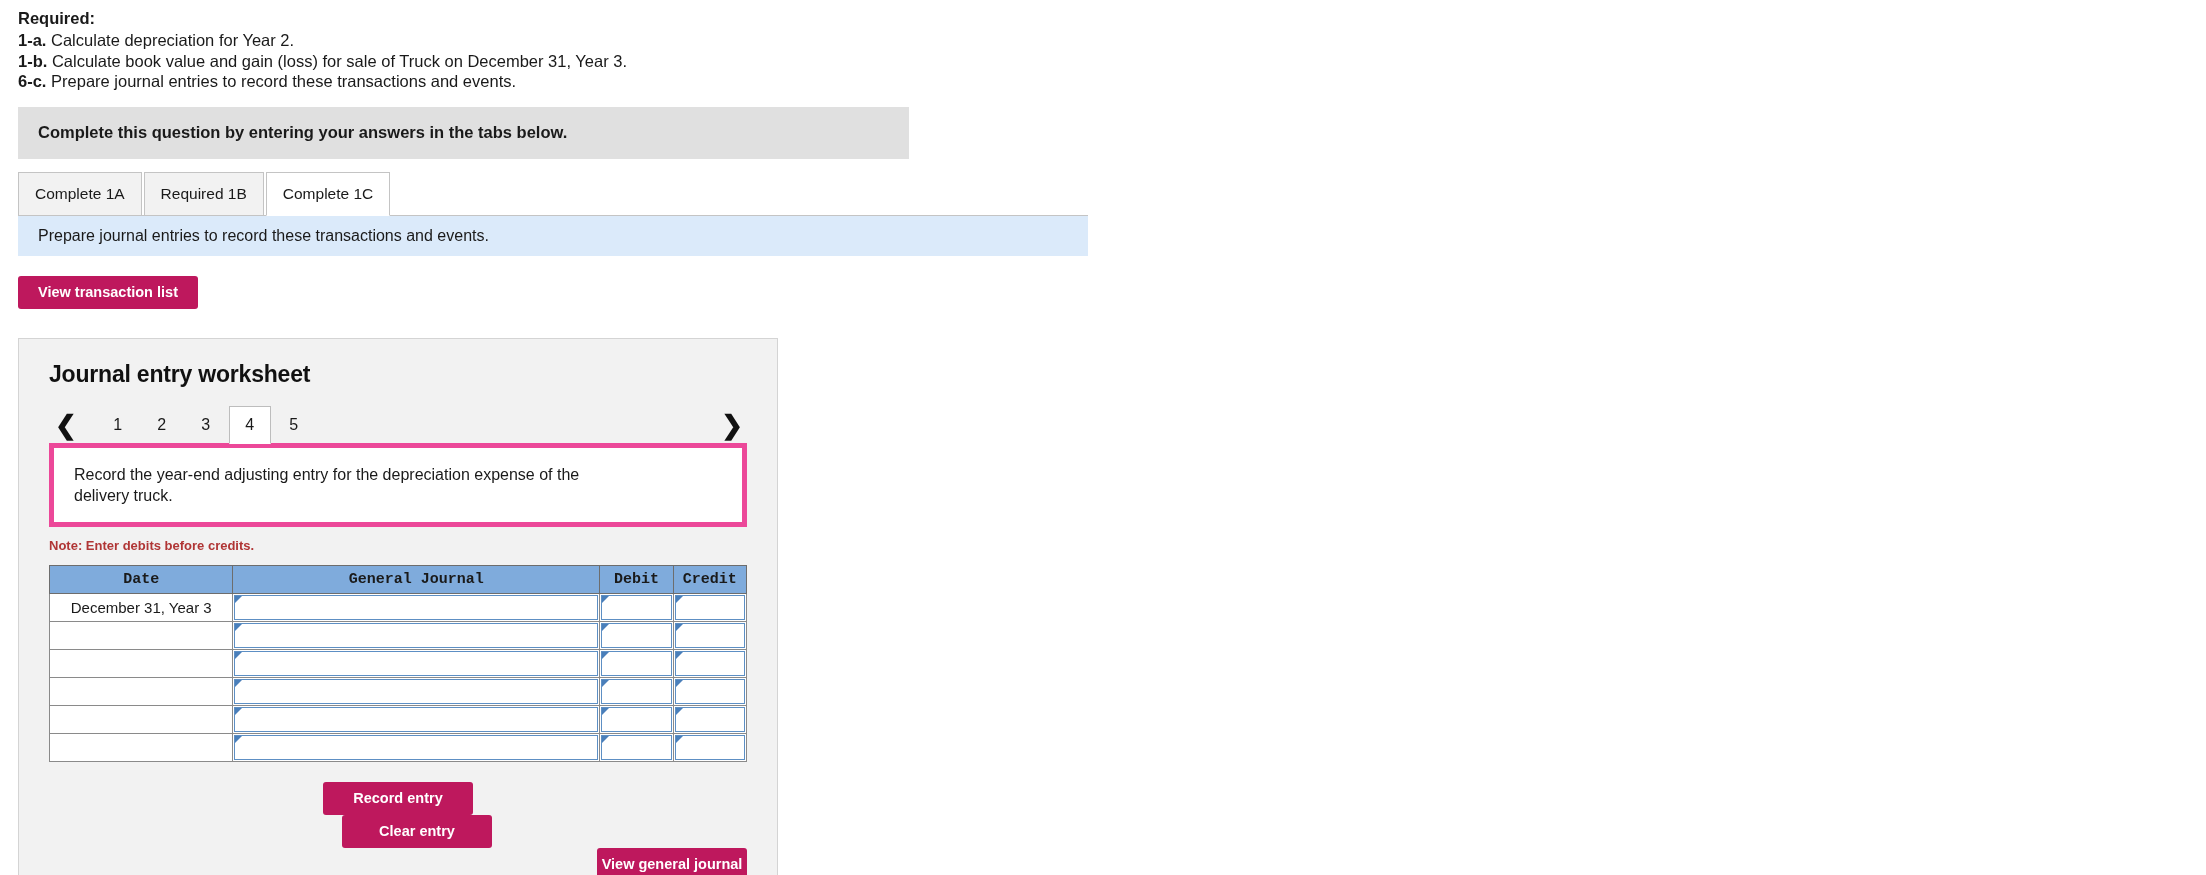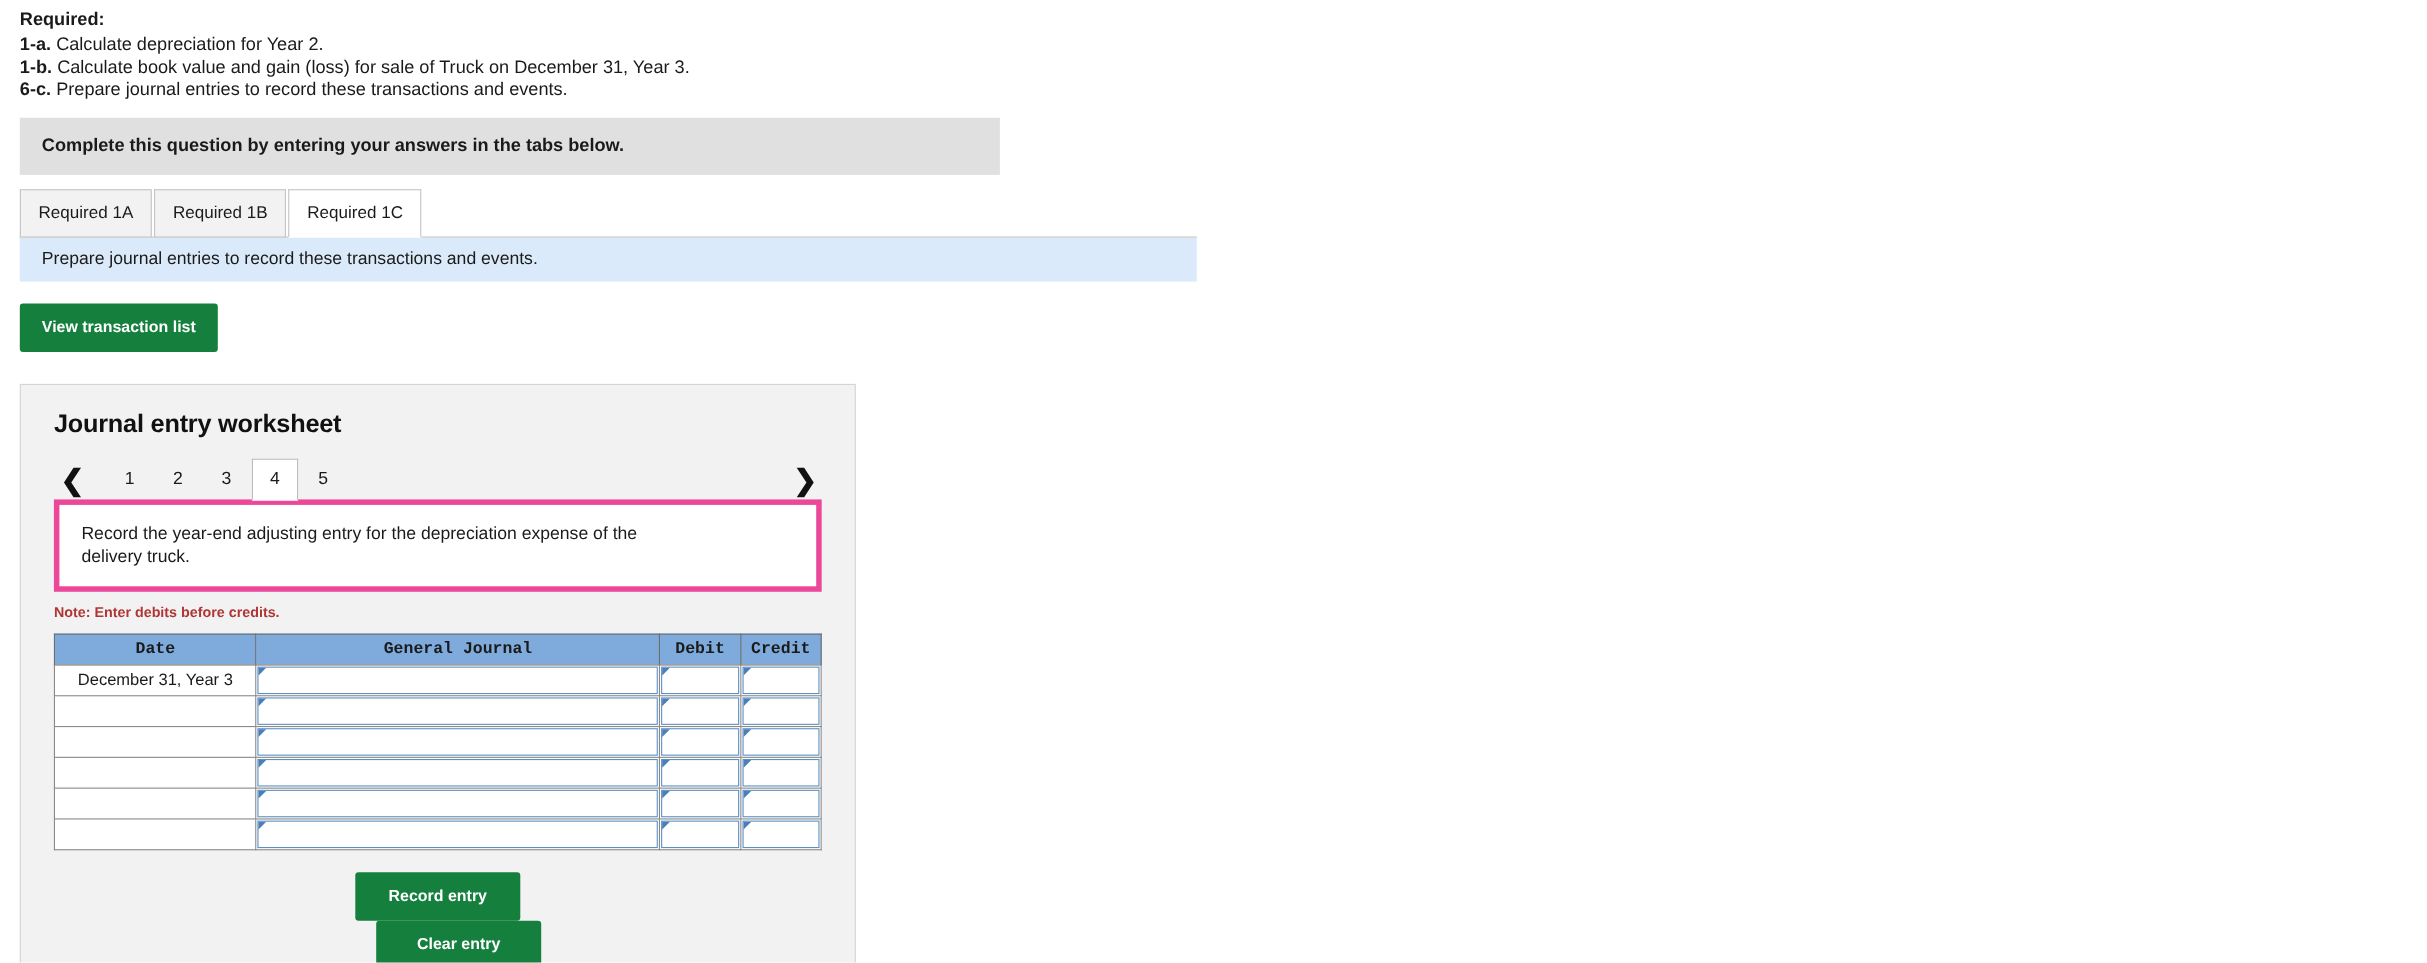--- a/index.html
+++ b/index.html
@@ -104,28 +104,28 @@
     align-items: center;
     padding-left: 20px;
   }
   .blue-banner span {
     font-size: 16px;
     color: #1a1a1a;
   }
 
   
   .btn {
-    background: #15803d;
+    background: #be185d;
     color: #ffffff;
     font-size: 14.5px;
     font-weight: bold;
     border: none;
     border-radius: 3px;
     padding: 0 16px;
-    height: 44px;
+    height: 33px;
     cursor: pointer;
     font-family: "Liberation Sans", sans-serif;
     display: inline-flex;
     align-items: center;
     justify-content: center;
     white-space: nowrap;
   }
   .view-tx-wrap { margin-top: 20px; }
   #view-transaction-list { min-width: 180px; }
 
@@ -298,27 +298,27 @@
     </div>
   </div>
 
   <div class="gray-banner">
     <span>Complete this question by entering your answers in the tabs below.</span>
   </div>
 
   <div class="tabs-wrap">
     <div class="tabs">
       <div class="tab">
-        <span>Required 1A</span>
+        <span>Complete 1A</span>
       </div>
       <div class="tab">
         <span>Required 1B</span>
       </div>
       <div class="tab active">
-        <span>Required 1C</span>
+        <span>Complete 1C</span>
       </div>
     </div>
     <div class="tabs-underline"></div>
   </div>
 
   <div class="blue-banner">
     <span>Prepare journal entries to record these transactions and events.</span>
   </div>
 
   <div class="view-tx-wrap">

